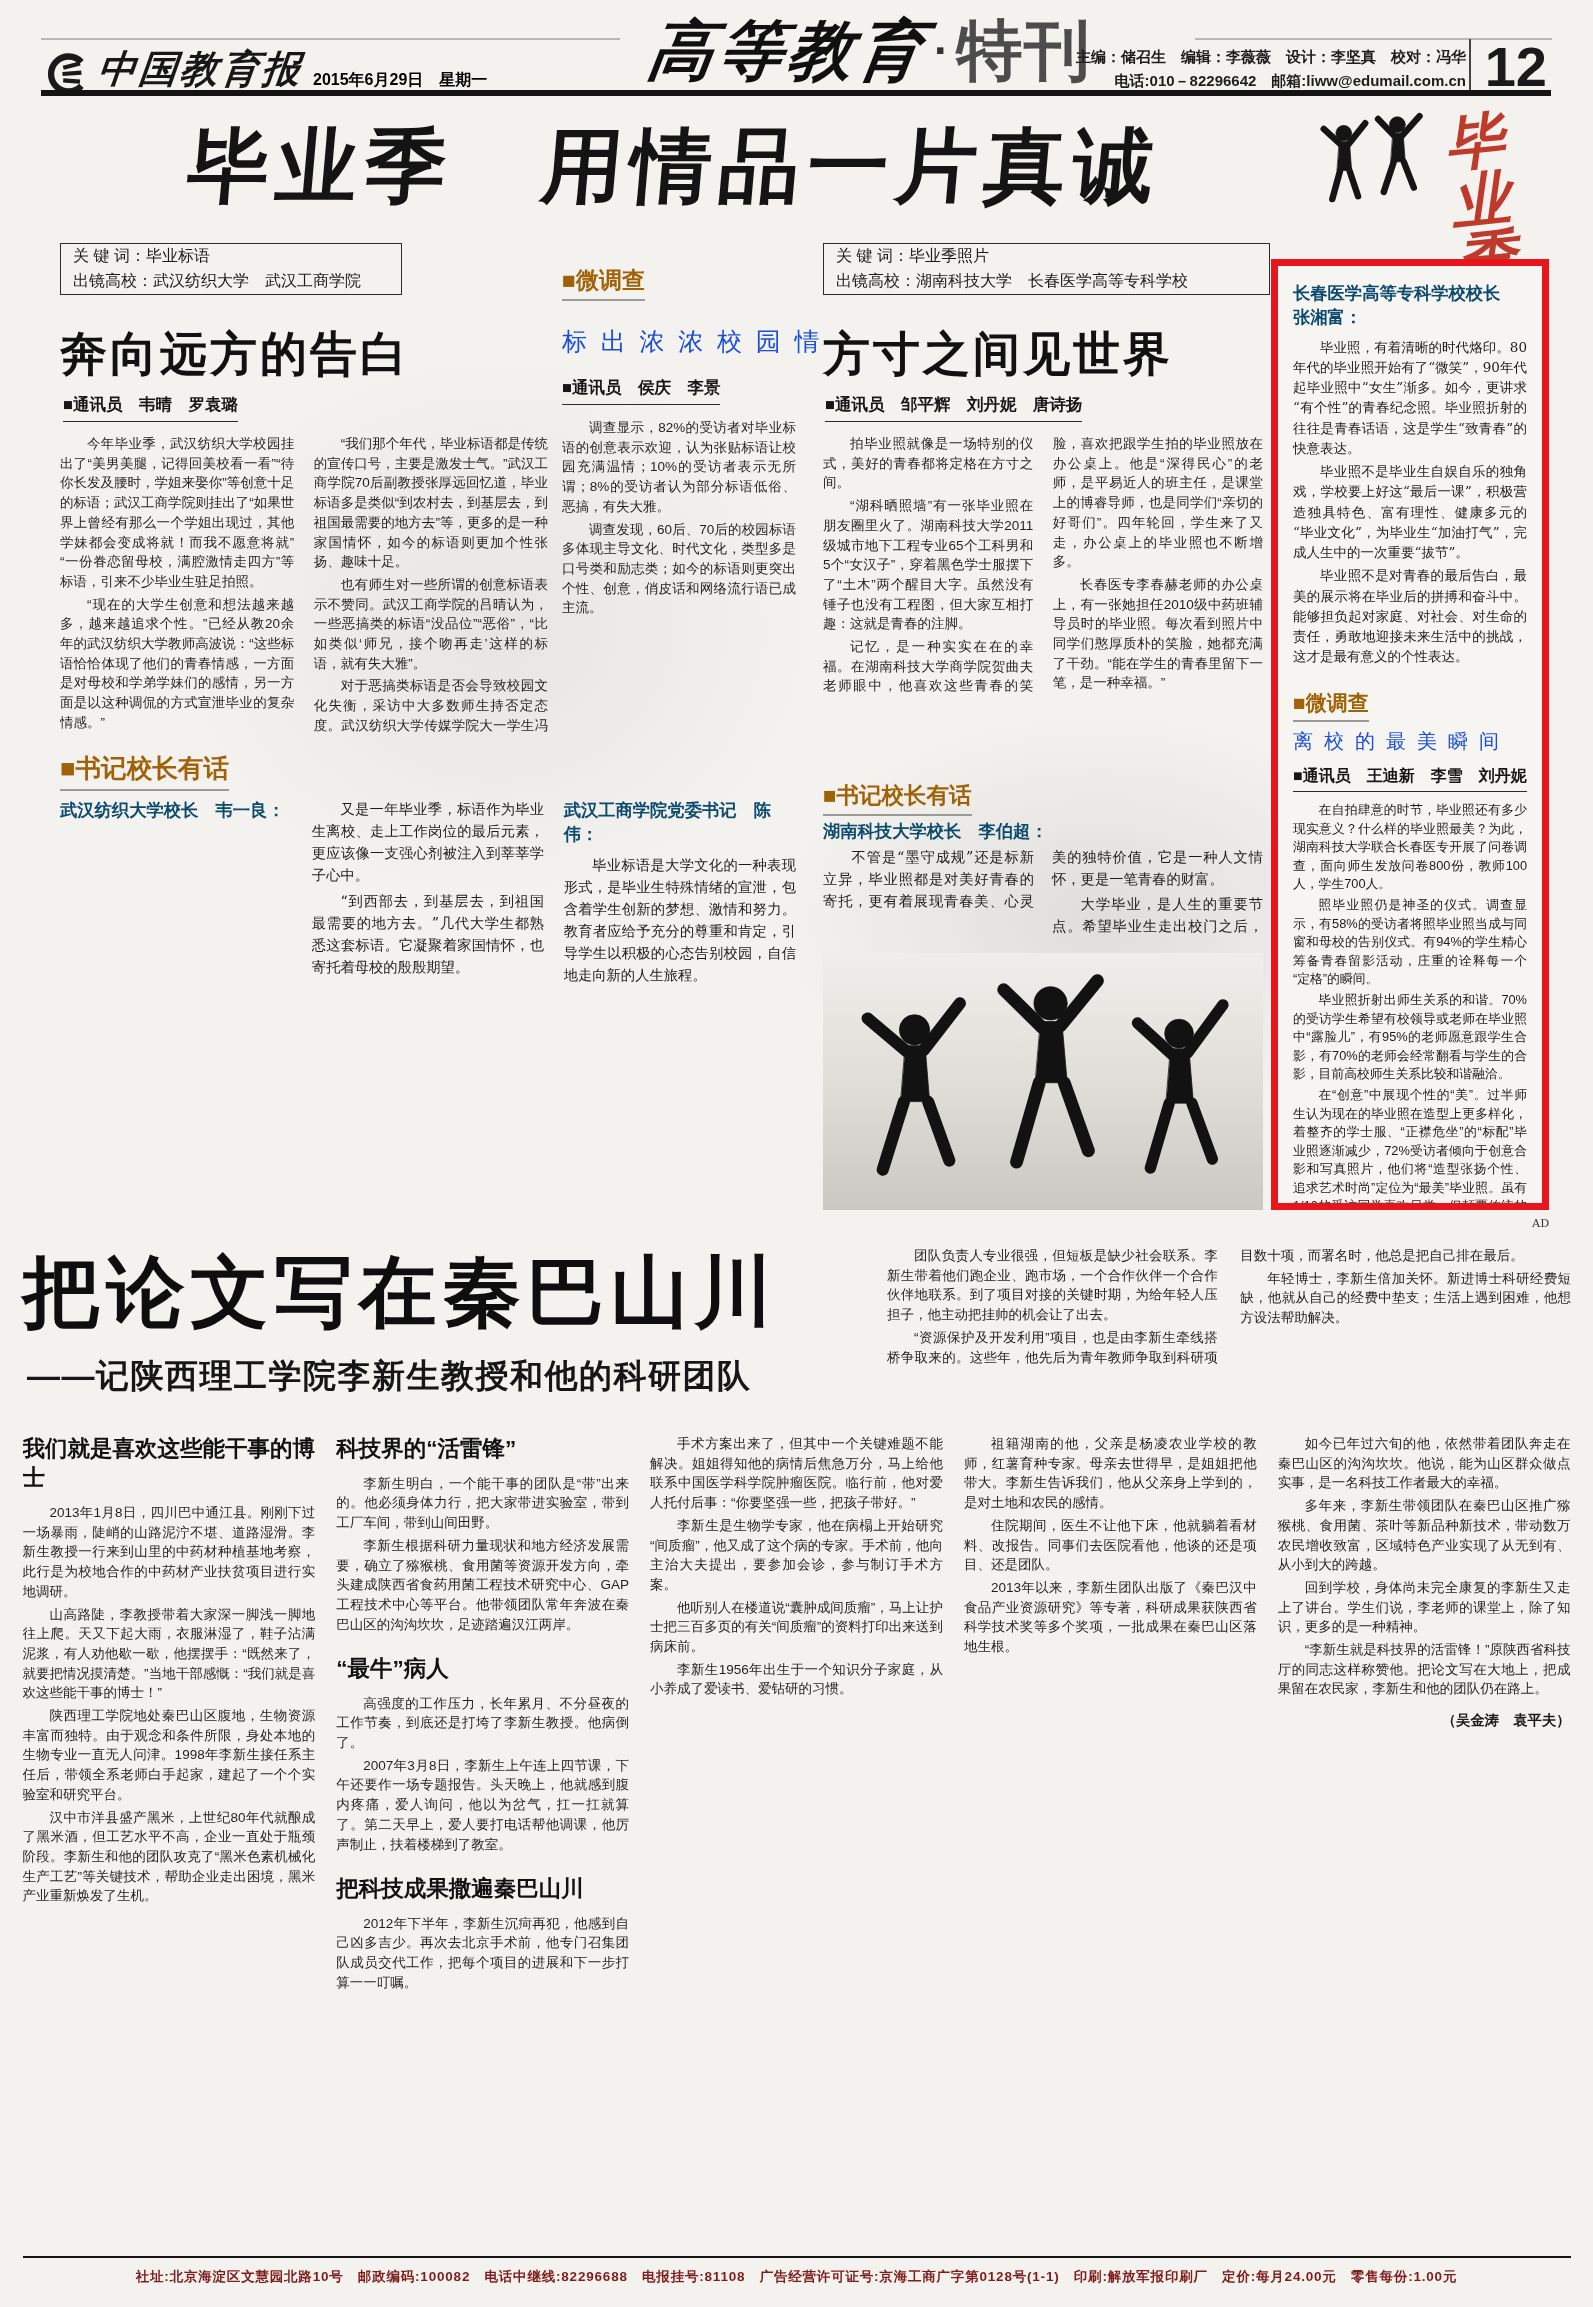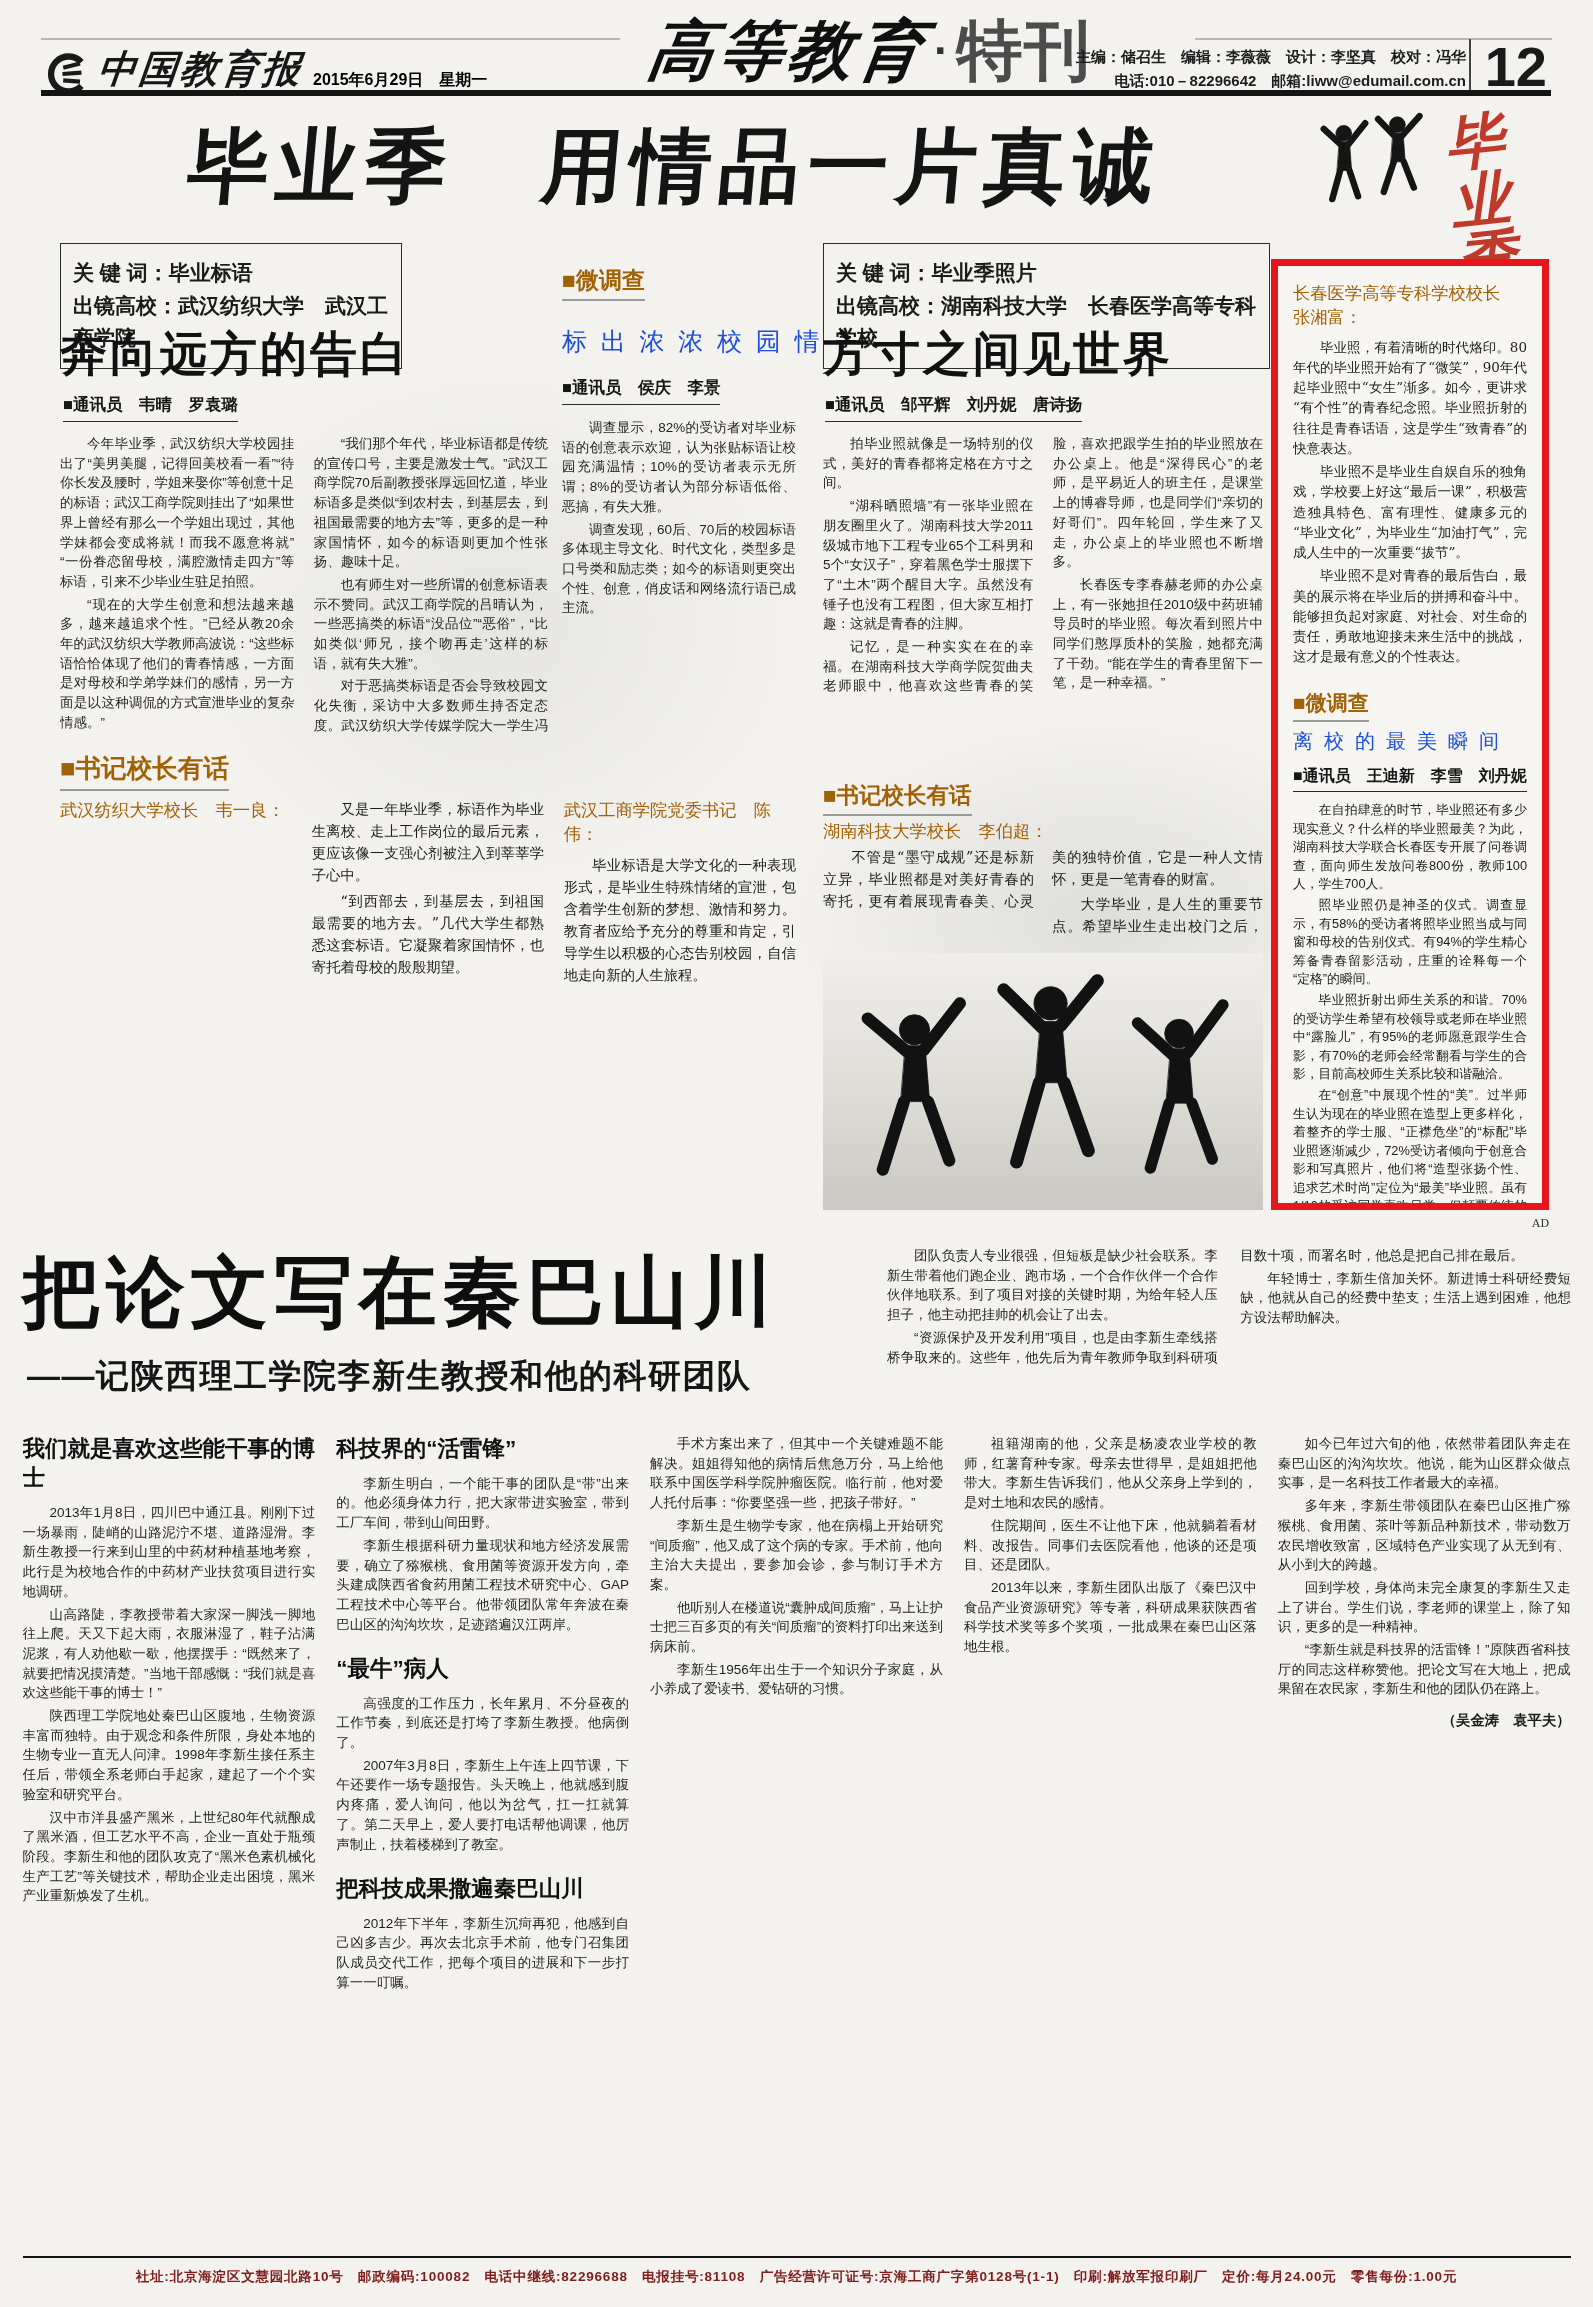--- a/index.html
+++ b/index.html
@@ -20,26 +20,26 @@
   .section-bold{font-size:66px;font-weight:900;color:#4c4c4c;letter-spacing:1.5px;}
   .staff{ text-align:right;font-size:15px;line-height:1.6;color:#1d1d1d;font-weight:bold;}
   .pageno{font-size:56px;font-weight:900;color:#1a1a1a;border-left:2.3px solid #444;padding-left:13.5px;line-height:1;}
   
   .banner-headline{font-family:"DejaVu Serif",serif;font-weight:bold;font-size:81px;
                    letter-spacing:7.5px;color:#141414;transform:skewX(-5deg);white-space:nowrap;}
   .stamp{display:flex;align-items:flex-start;}
   .stamp-text{font-family:"DejaVu Serif",serif;font-weight:bold;font-style:italic;font-size:59px;
               color:#bf3a2b;transform:rotate(-6deg);line-height:1;}
   
-  .kicker{border:1.5px solid #2c2c2c;padding:13px 12px;font-size:21px;font-weight:bold;line-height:1.55;background:transparent;}
+  .kicker{border:1.5px solid #2c2c2c;padding:0 12px;font-size:16px;font-weight:normal;line-height:1.55;background:transparent;}
   .art-headline{font-family:"DejaVu Serif",serif;font-weight:bold;font-size:47px;letter-spacing:3px;color:#111;}
   .byline{display:inline-block;font-size:16.5px;font-weight:bold;color:#161616;border-bottom:1.5px solid #2a2a2a;padding-bottom:4.5px;}
   .tag{display:inline-block;font-size:23px;font-weight:bold;color:#a16207;border-bottom:2.3px solid #9a9a96;padding-bottom:3px;}
   .spaced-title{font-family:"DejaVu Serif",serif;font-size:25px;color:#1d4ed8;letter-spacing:0.55em;}
-  .speaker{font-size:17.3px;font-weight:normal;color:#a16207;margin:7.5px 0 4.5px 0;}
+  .speaker{font-size:17.3px;font-weight:bold;color:#0c4a6e;margin:7.5px 0 4.5px 0;}
   
   .bodytext{font-size:13.5px;line-height:1.46;text-align:justify;color:#1f1f1f;overflow:hidden;}
   .bodytext p{margin:0 0 3px 0;text-indent:2em;}
   .kaiti{font-family:"DejaVu Serif",serif;font-size:14.3px;line-height:1.55;text-align:justify;color:#1c1c1c;overflow:hidden;}
   .kaiti p{margin:0 0 3px 0;text-indent:2em;}
   .cols2{column-count:2;column-gap:19.5px;}
   .cols3{column-count:3;column-gap:19.5px;}
   
   .redbox{border:7.5px solid #e8151d;background:#f6f5f2;padding:12px 15px;box-sizing:border-box;overflow:hidden;}
   .redbox .speaker{font-size:17.3px;margin:3px 0 7.5px 0;}

